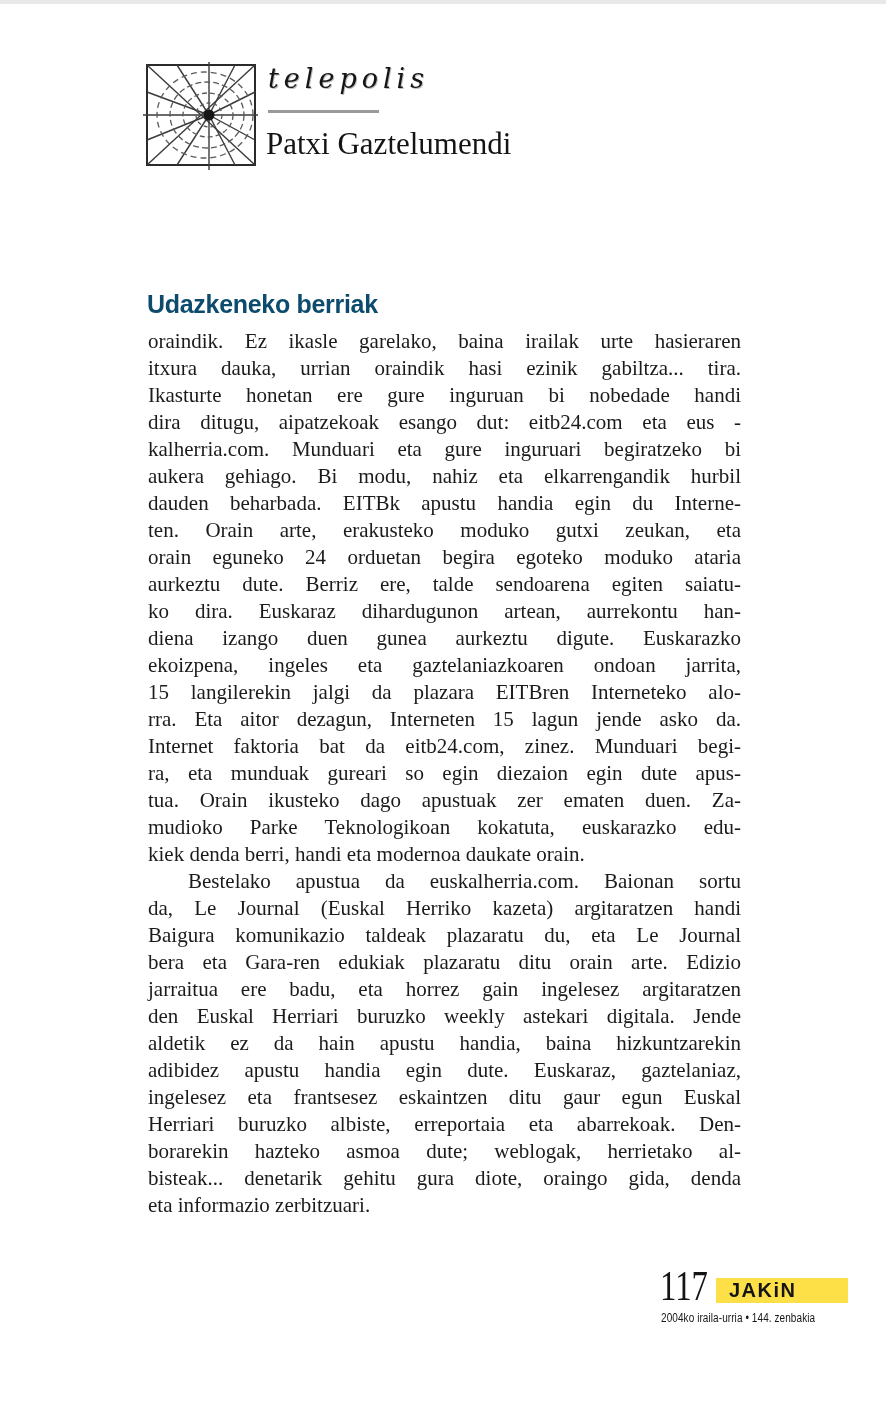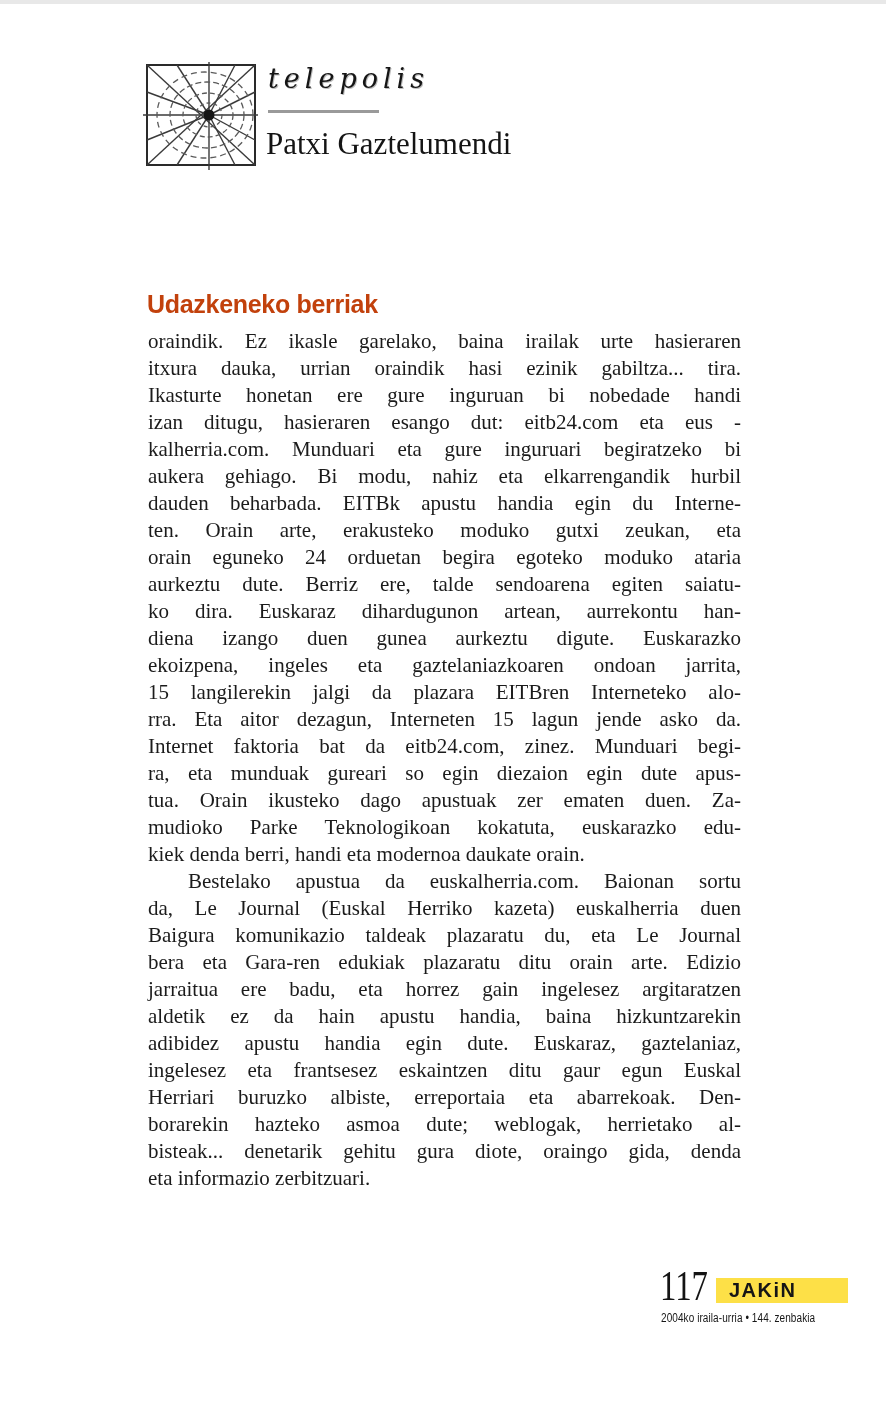--- a/index.html
+++ b/index.html
@@ -40,21 +40,21 @@
     text-align: right;
   }
 
   
   .article-heading {
     position: absolute; left: 147px; top: 269px;
     font-family: "Liberation Sans", sans-serif;
     font-weight: bold;
     font-size: 25px; line-height: 28px;
     letter-spacing: -0.3px;
-    color: #c2410c;
+    color: #0c4a6e;
   }
   .article-body {
     position: absolute; left: 148px; top: 324px;
     width: 593px;
     font-size: 21px; line-height: 27px;
   }
   .line {
     text-align: justify;
     text-align-last: justify;
   }
@@ -138,42 +138,43 @@
 
   <div class="masthead">telepolis</div>
   <div class="masthead-rule"></div>
   <div class="author">Patxi Gaztelumendi</div>
 
   <h1 class="article-heading">Udazkeneko berriak</h1>
   <div class="article-body">
       <div class="line"><span>oraindik. Ez ikasle garelako, baina irailak urte hasieraren</span></div>
       <div class="line"><span>itxura dauka, urrian oraindik hasi ezinik gabiltza... tira.</span></div>
       <div class="line"><span>Ikasturte honetan ere gure inguruan bi nobedade handi</span></div>
-      <div class="line"><span>izan ditugu, hasieraren esango dut: </span><span class="em">eitb24.com</span><span> eta </span><span class="em">eus -</span></div>
+      <div class="line"><span>dira ditugu, aipatzekoak esango dut: </span><span class="em">eitb24.com</span><span> eta </span><span class="em">eus -</span></div>
       <div class="line"><span class="em">kalherria.com</span><span>. Munduari eta gure inguruari begiratzeko bi</span></div>
       <div class="line"><span>aukera gehiago. Bi modu, nahiz eta elkarrengandik hurbil</span></div>
       <div class="line"><span>dauden beharbada. EITBk apustu handia egin du Interne-</span></div>
       <div class="line"><span>ten. Orain arte, erakusteko moduko gutxi zeukan, eta</span></div>
       <div class="line"><span>orain eguneko 24 orduetan begira egoteko moduko ataria</span></div>
       <div class="line"><span>aurkeztu dute. Berriz ere, talde sendoarena egiten saiatu-</span></div>
       <div class="line"><span>ko dira. Euskaraz dihardugunon artean, aurrekontu han-</span></div>
       <div class="line"><span>diena izango duen gunea aurkeztu digute. Euskarazko</span></div>
       <div class="line"><span>ekoizpena, ingeles eta gaztelaniazkoaren ondoan jarrita,</span></div>
       <div class="line"><span>15 langilerekin jalgi da plazara EITBren Interneteko alo-</span></div>
       <div class="line"><span>rra. Eta aitor dezagun, Interneten 15 lagun jende asko da.</span></div>
       <div class="line"><span>Internet faktoria bat da </span><span class="em">eitb24.com</span><span>, zinez. Munduari begi-</span></div>
       <div class="line"><span>ra, eta munduak gureari so egin diezaion egin dute apus-</span></div>
       <div class="line"><span>tua. Orain ikusteko dago apustuak zer ematen duen. Za-</span></div>
       <div class="line"><span>mudioko Parke Teknologikoan kokatuta, euskarazko edu-</span></div>
       <div class="line last"><span>kiek denda berri, handi eta modernoa daukate orain.</span></div>
       <div class="line indent"><span>Bestelako apustua da </span><span class="em">euskalherria.com</span><span>. Baionan sortu</span></div>
-      <div class="line"><span>da, </span><span class="em">Le Journal (Euskal Herriko kazeta)</span><span> euskalherria duen</span></div>
+      <div class="line"><span>da, </span><span class="em">Le Journal (Euskal Herriko kazeta)</span><span> argitaratzen handi</span></div>
       <div class="line"><span>Baigura komunikazio taldeak plazaratu du, eta </span><span class="em">Le Journal</span></div>
       <div class="line"><span>bera eta </span><span class="em">Gara</span><span>-ren edukiak plazaratu ditu orain arte. Edizio</span></div>
       <div class="line"><span>jarraitua ere badu, eta horrez gain ingelesez argitaratzen</span></div>
+      <div class="line"><span>den Euskal Herriari buruzko </span><span class="em">weekly</span><span> astekari digitala. Jende</span></div>
       <div class="line"><span>aldetik ez da hain apustu handia, baina hizkuntzarekin</span></div>
       <div class="line"><span>adibidez apustu handia egin dute. Euskaraz, gaztelaniaz,</span></div>
       <div class="line"><span>ingelesez eta frantsesez eskaintzen ditu gaur egun Euskal</span></div>
       <div class="line"><span>Herriari buruzko albiste, erreportaia eta abarrekoak. Den-</span></div>
       <div class="line"><span>borarekin hazteko asmoa dute; weblogak, herrietako al-</span></div>
       <div class="line"><span>bisteak... denetarik gehitu gura diote, oraingo gida, denda</span></div>
       <div class="line last"><span>eta informazio zerbitzuari.</span></div>
     </div>
 
   <div class="page-number">117</div>

